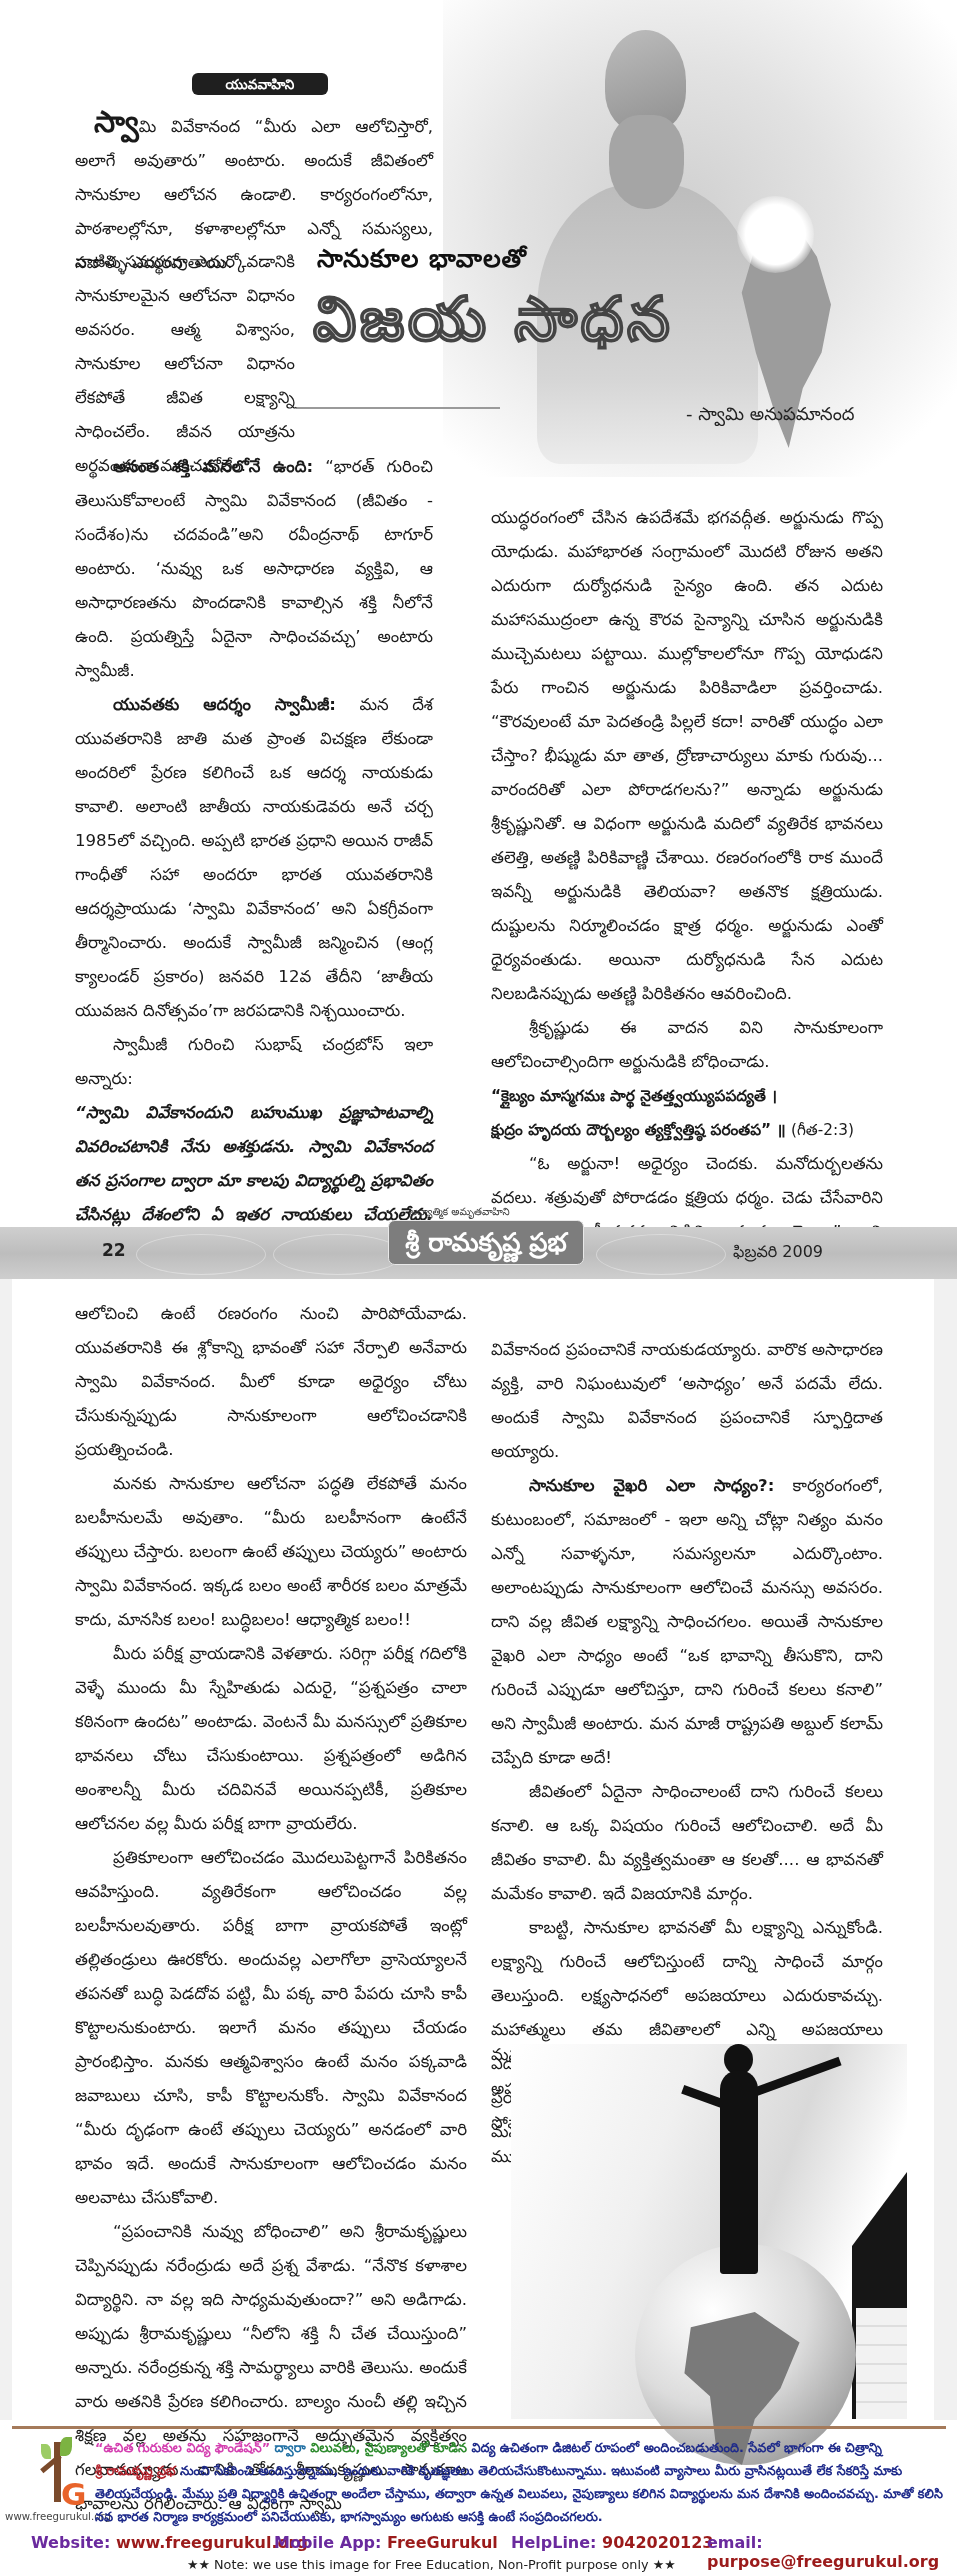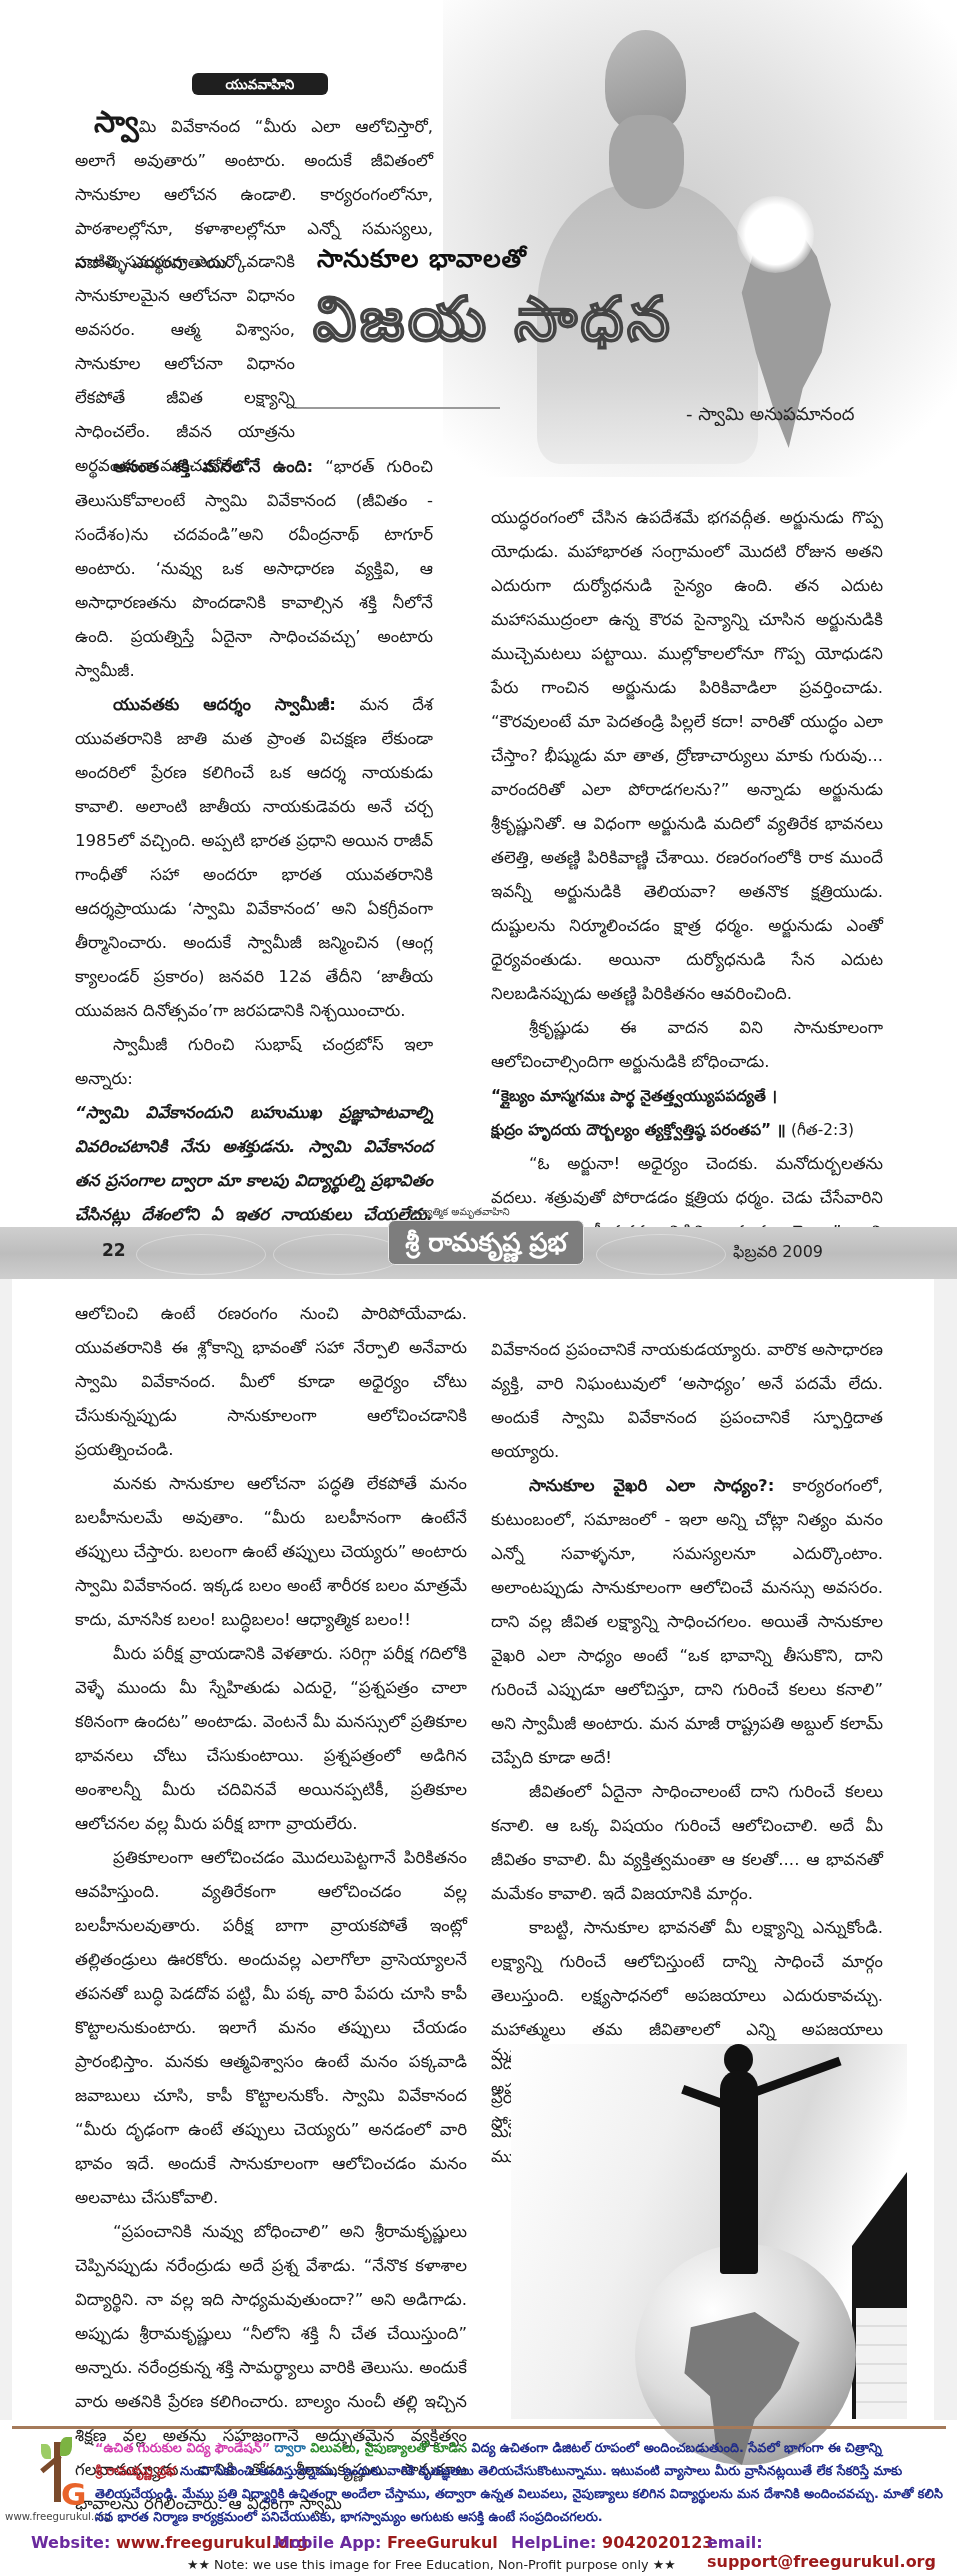--- a/index.html
+++ b/index.html
@@ -182,17 +182,17 @@
   <div class="logo-url">www.freegurukul.org</div>
 
   <div class="promo">
     <span class="pink">“ఉచిత గురుకుల విద్య ఫౌండేషన్”</span><span class="teal"> ద్వారా </span><span class="green">విలువలు, నైపుణ్యాలతో కూడిన</span><span> విద్య ఉచితంగా డిజిటల్ రూపంలో అందించబడుతుంది. సేవలో భాగంగా ఈ చిత్రాన్ని</span><br>
     <span class="red">శ్రీ రామకృష్ణ ప్రభ</span><span> నుంచి సేకరించి అందిస్తున్నాము, ఇందుకు వారికి కృతజ్ఞతలు తెలియచేసుకొంటున్నాము. ఇటువంటి వ్యాసాలు మీరు వ్రాసినట్లయితే లేక సేకరిస్తే మాకు తెలియచేయండి. మేము ప్రతి విద్యార్థికి ఉచితంగా అందేలా చేస్తాము, తద్వారా ఉన్నత విలువలు, నైపుణ్యాలు కలిగిన విద్యార్థులను మన దేశానికి అందించవచ్చు. మాతో కలిసి నవ భారత నిర్మాణ కార్యక్రమంలో పనిచేయుటకు, భాగస్వామ్యం అగుటకు ఆసక్తి ఉంటే సంప్రదించగలరు.</span>
   </div>
 
   <div class="contact" style="left:31px;"><span class="k">Website:</span> <span class="v">www.freegurukul.org</span></div>
   <div class="contact" style="left:274px;"><span class="k">Mobile App:</span> <span class="v">FreeGurukul</span></div>
   <div class="contact" style="left:511px;"><span class="k">HelpLine:</span> <span class="v">9042020123</span></div>
-  <div class="contact" style="left:707px;"><span class="k">email:</span> <span class="v">support@freegurukul.org</span></div>
+  <div class="contact" style="left:707px;"><span class="k">email:</span> <span class="v">purpose@freegurukul.org</span></div>
 
   <div class="note">★★  Note:  we use this image for Free Education, Non-Profit purpose only  ★★</div>
 </div>
 
 
 </body></html>

